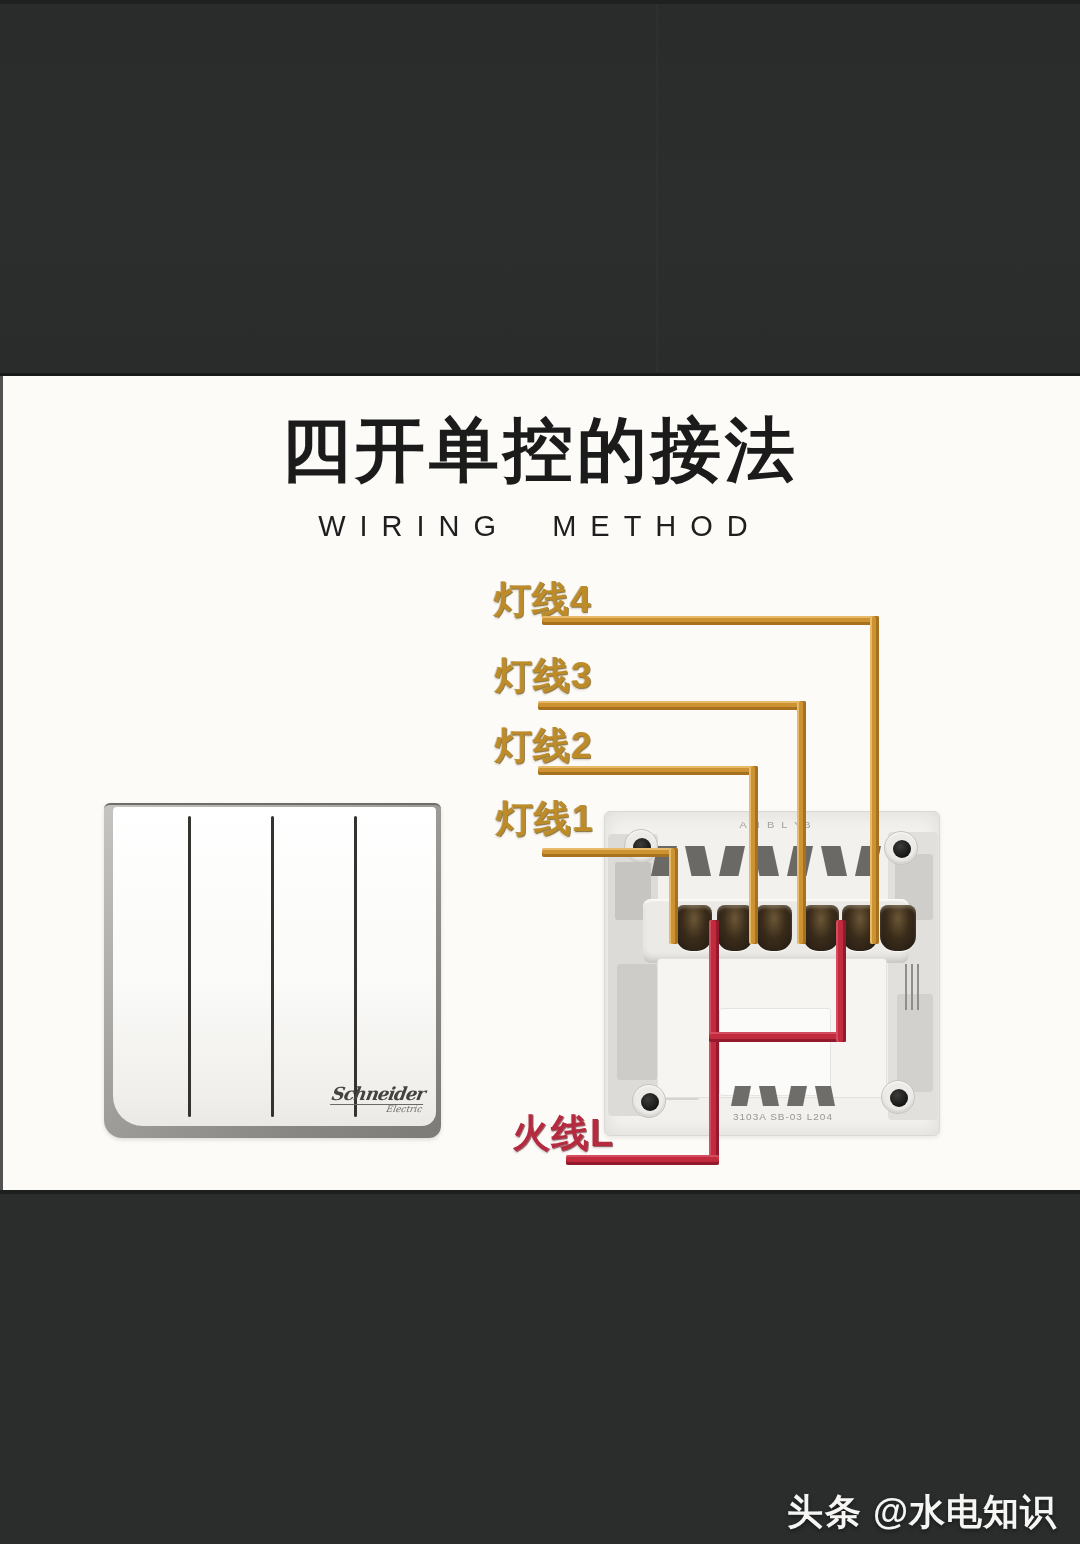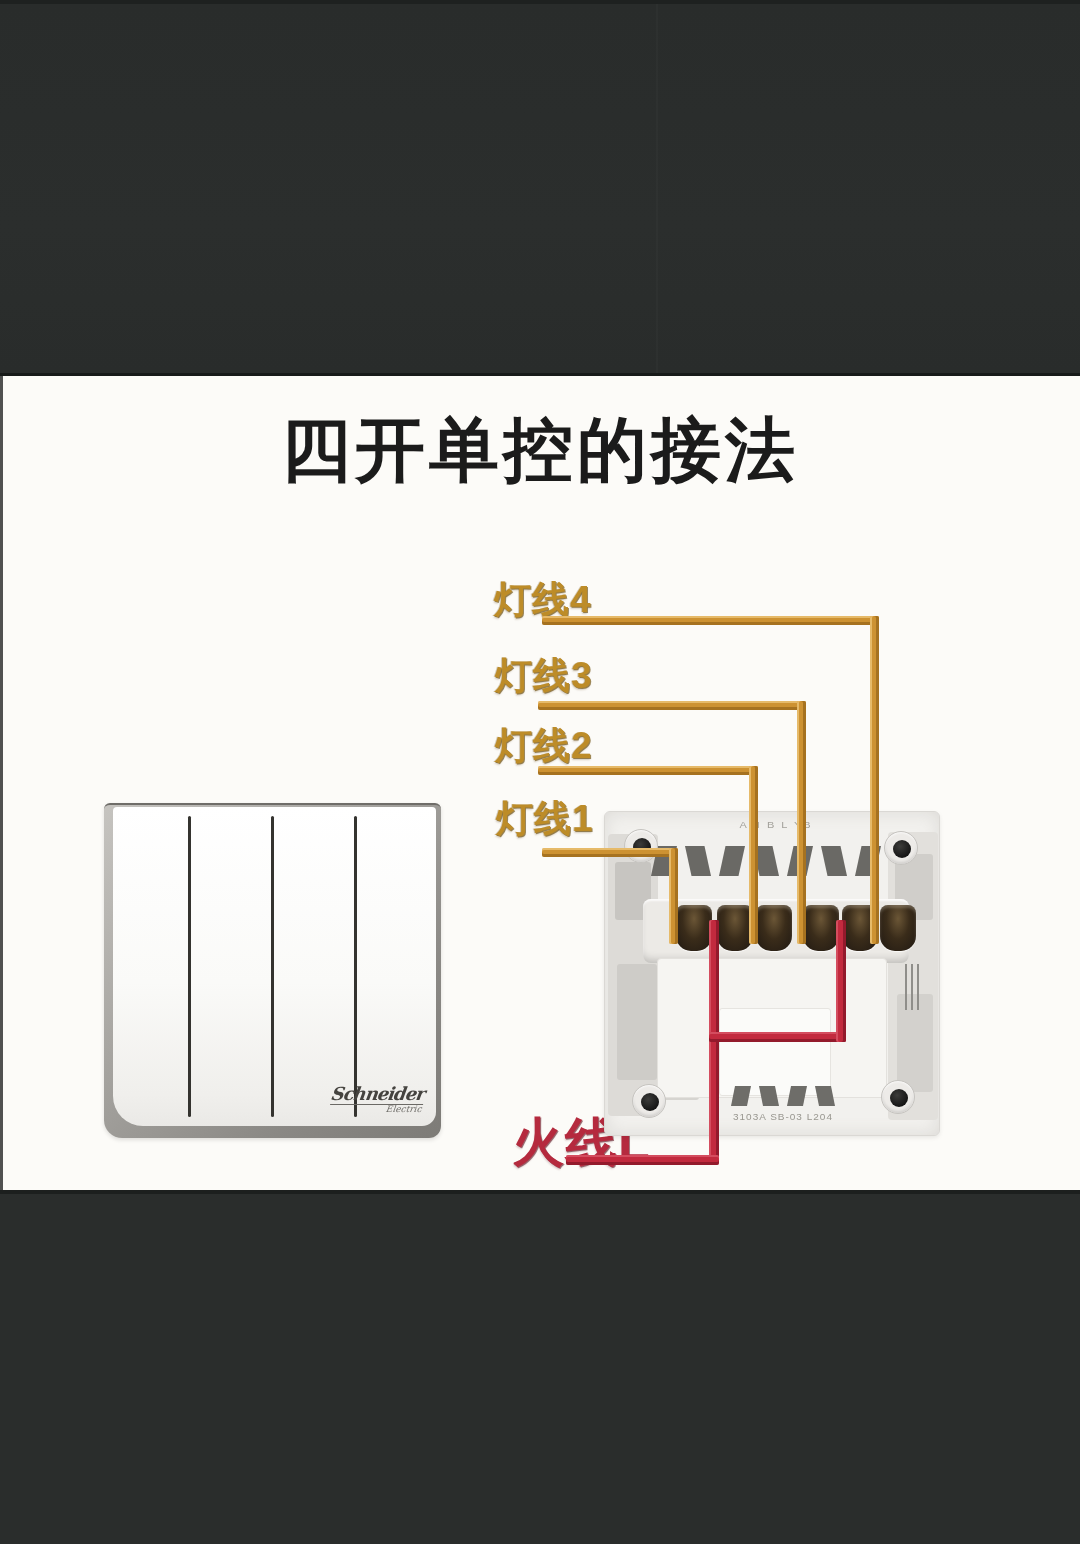--- a/index.html
+++ b/index.html
@@ -46,21 +46,21 @@
 
   
   .wire-label {
     position:absolute; font-size:37px; font-weight:800; letter-spacing:1px;
     color:var(--label-gold,#bd8c28);
     text-shadow:1px 1px 0 rgba(111,80,14,.65), -1px 0 0 rgba(111,80,14,.25), 0 2px 2px rgba(90,60,10,.25);
   }
   .wire-label.live {
     color:var(--label-red,#b52a3e);
     text-shadow:1px 1px 0 rgba(90,12,25,.55), 0 2px 2px rgba(90,12,25,.2);
-    font-size:52px;
+    font-size:38px;
   }
   .lbl-light4 { left:494px; top:571px; }
   .lbl-light3 { left:495px; top:647px; }
   .lbl-light2 { left:495px; top:717px; }
   .lbl-light1 { left:496px; top:790px; }
   .lbl-live   { left:512px; top:1104px; }
 
   
   .wire { position:absolute; z-index:6; border-radius:2px; }
   .wire.orange { background:var(--wire-orange,#cd9232); }
@@ -198,20 +198,21 @@
 
   <div class="band-top">
     <div class="seam"></div>
   </div>
   <div class="band-bottom"></div>
 
   <div class="content-panel"></div>
   <div class="edge-sliver"></div>
 
   <h1 class="page-title">四开单控的接法</h1>
+  <div class="page-subtitle">WIRING METHOD</div>
 
   <div class="wire-label lbl-light4">灯线4</div>
   <div class="wire-label lbl-light3">灯线3</div>
   <div class="wire-label lbl-light2">灯线2</div>
   <div class="wire-label lbl-light1">灯线1</div>
   <div class="wire-label live lbl-live">火线L</div>
 
   <div class="front-switch">
     <div class="fs-frame"></div>
     <div class="fs-panel">
@@ -283,14 +284,18 @@
   <div class="wire orange h w2-h"></div>
   <div class="wire orange v w2-v"></div>
   <div class="wire orange h w1-h"></div>
   <div class="wire orange v w1-v"></div>
 
   <div class="wire red v r1-v"></div>
   <div class="wire red h r-bridge"></div>
   <div class="wire red v r2-v"></div>
   <div class="wire red h r-lead"></div>
 
+  <div class="watermark">
+    <span class="wm-brand">头条</span>
+    <span class="wm-handle">@水电知识</span>
+  </div>
 
 </div>
 
 </body></html>

